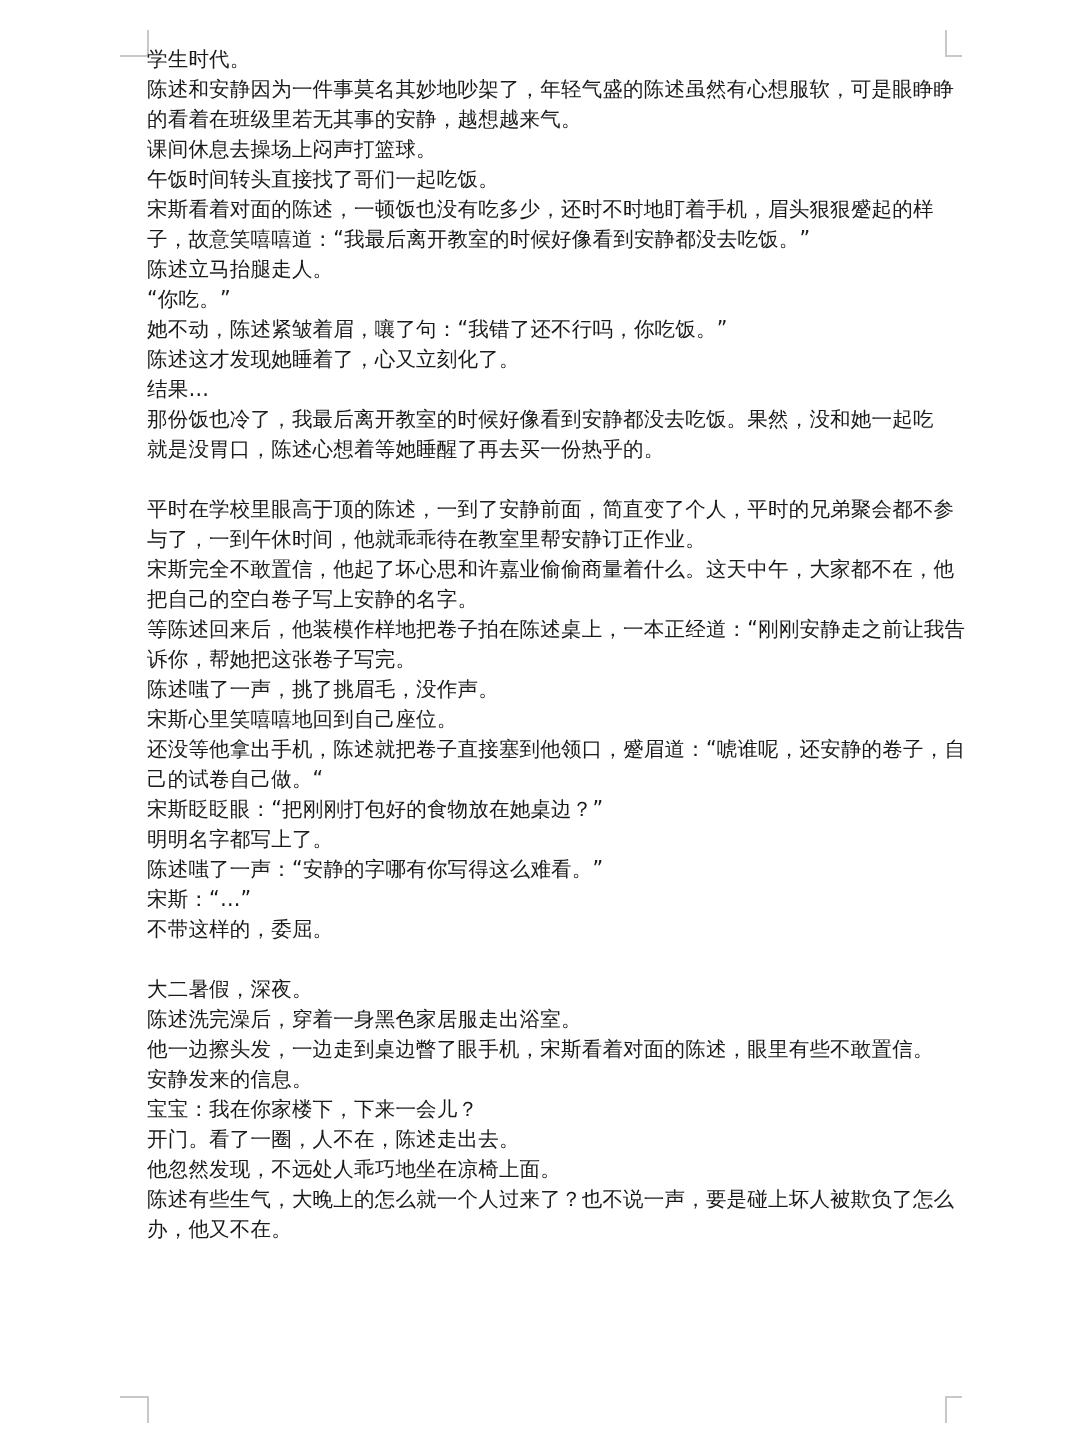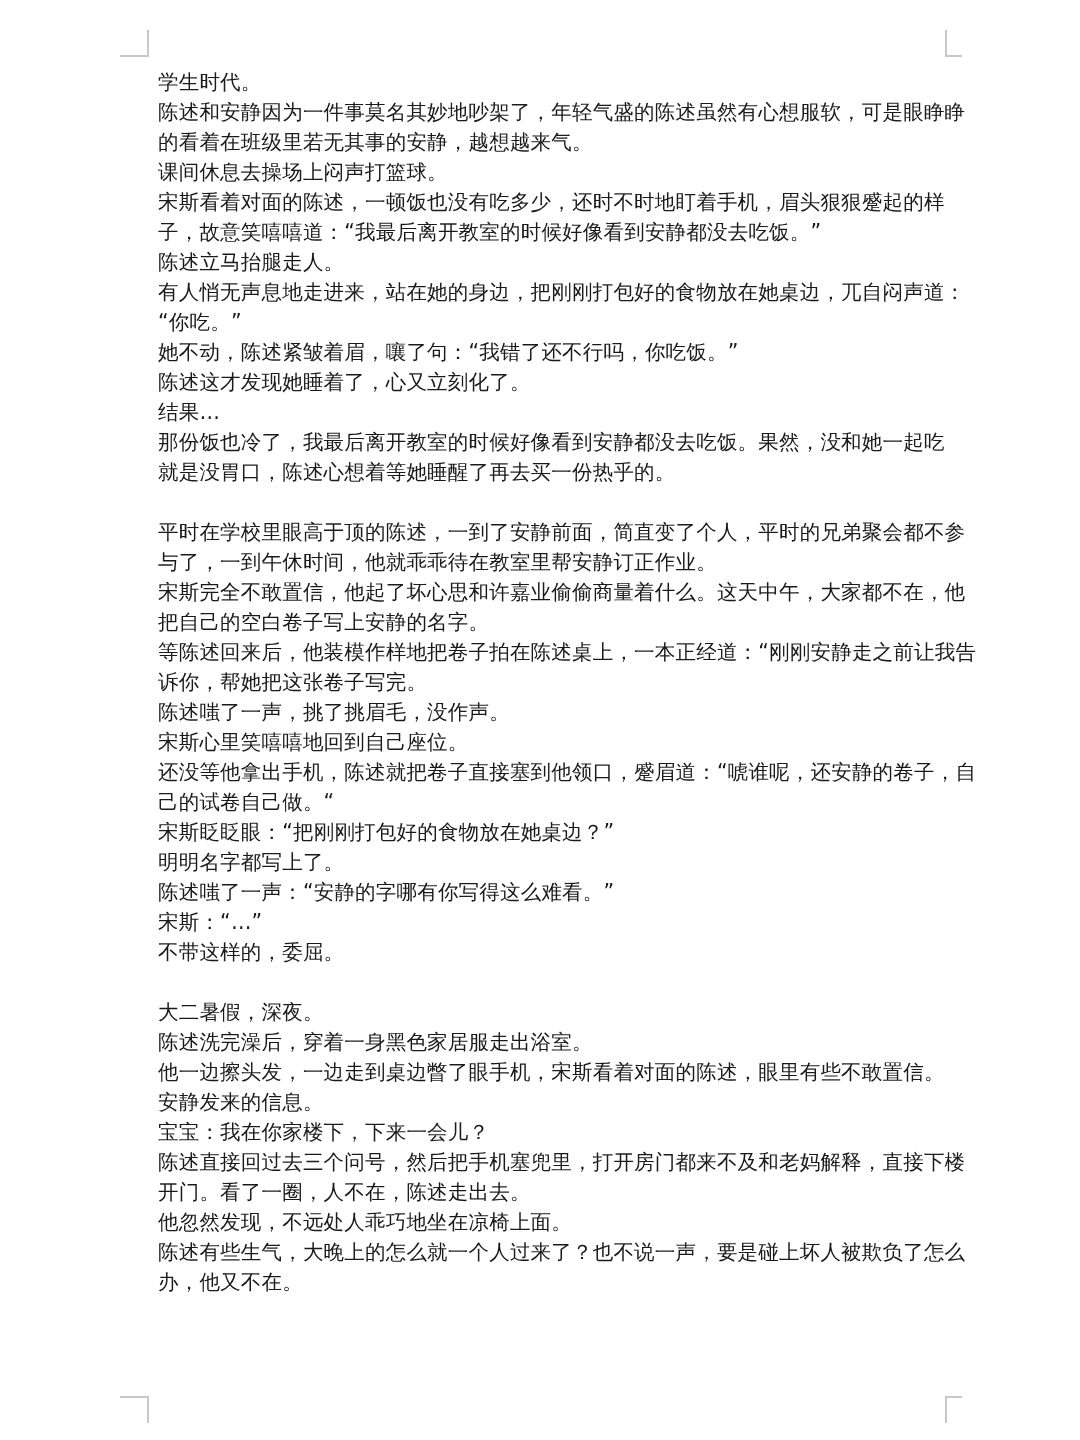--- a/index.html
+++ b/index.html
@@ -30,23 +30,22 @@
       border-width: 0;
     }
     .corner.tl { left: 120px; top: 30px; border-right-width: 2px; border-bottom-width: 2px; }
     .corner.tr { left: 945px; top: 30px; width: 15px; border-left-width: 2px; border-bottom-width: 2px; }
     .corner.bl { left: 120px; top: 1396px; border-right-width: 2px; border-top-width: 2px; }
     .corner.br { left: 945px; top: 1396px; width: 15px; border-left-width: 2px; border-top-width: 2px; }
 
     .body-text {
       position: absolute;
       left: 147px;
-      top: 67px;
+      top: 44px;
       width: 800px;
-      margin-left: 11px;
     }
     .line {
       height: 30px;
       line-height: 30px;
       font-size: 20.5px;
       white-space: nowrap;
       letter-spacing: 0.2px;
     }
   </style>
 </head>
@@ -56,24 +55,24 @@
   <div class="corner tl"></div>
   <div class="corner tr"></div>
   <div class="corner bl"></div>
   <div class="corner br"></div>
 
   <div class="body-text">
     <div class="line">学生时代。</div>
     <div class="line">陈述和安静因为一件事莫名其妙地吵架了，年轻气盛的陈述虽然有心想服软，可是眼睁睁</div>
     <div class="line">的看着在班级里若无其事的安静，越想越来气。</div>
     <div class="line">课间休息去操场上闷声打篮球。</div>
+    <div class="line">午饭时间转头直接找了哥们一起吃饭。</div>
     <div class="line">宋斯看着对面的陈述，一顿饭也没有吃多少，还时不时地盯着手机，眉头狠狠蹙起的样</div>
     <div class="line">子，故意笑嘻嘻道：“我最后离开教室的时候好像看到安静都没去吃饭。”</div>
     <div class="line">陈述立马抬腿走人。</div>
-    <div class="line">有人悄无声息地走进来，站在她的身边，把刚刚打包好的食物放在她桌边，兀自闷声道：</div>
     <div class="line">“你吃。”</div>
     <div class="line">她不动，陈述紧皱着眉，嚷了句：“我错了还不行吗，你吃饭。”</div>
     <div class="line">陈述这才发现她睡着了，心又立刻化了。</div>
     <div class="line">结果…</div>
     <div class="line">那份饭也冷了，我最后离开教室的时候好像看到安静都没去吃饭。果然，没和她一起吃</div>
     <div class="line">就是没胃口，陈述心想着等她睡醒了再去买一份热乎的。</div>
     <div class="line"></div>
     <div class="line">平时在学校里眼高于顶的陈述，一到了安静前面，简直变了个人，平时的兄弟聚会都不参</div>
     <div class="line">与了，一到午休时间，他就乖乖待在教室里帮安静订正作业。</div>
     <div class="line">宋斯完全不敢置信，他起了坏心思和许嘉业偷偷商量着什么。这天中午，大家都不在，他</div>
@@ -88,19 +87,18 @@
     <div class="line">明明名字都写上了。</div>
     <div class="line">陈述嗤了一声：“安静的字哪有你写得这么难看。”</div>
     <div class="line">宋斯：“…”</div>
     <div class="line">不带这样的，委屈。</div>
     <div class="line"></div>
     <div class="line">大二暑假，深夜。</div>
     <div class="line">陈述洗完澡后，穿着一身黑色家居服走出浴室。</div>
     <div class="line">他一边擦头发，一边走到桌边瞥了眼手机，宋斯看着对面的陈述，眼里有些不敢置信。</div>
     <div class="line">安静发来的信息。</div>
     <div class="line">宝宝：我在你家楼下，下来一会儿？</div>
-    <div class="line">陈述直接回过去三个问号，然后把手机塞兜里，打开房门都来不及和老妈解释，直接下楼</div>
     <div class="line">开门。看了一圈，人不在，陈述走出去。</div>
     <div class="line">他忽然发现，不远处人乖巧地坐在凉椅上面。</div>
     <div class="line">陈述有些生气，大晚上的怎么就一个人过来了？也不说一声，要是碰上坏人被欺负了怎么</div>
     <div class="line">办，他又不在。</div>
   </div>
 </div>
 
 </body></html>

